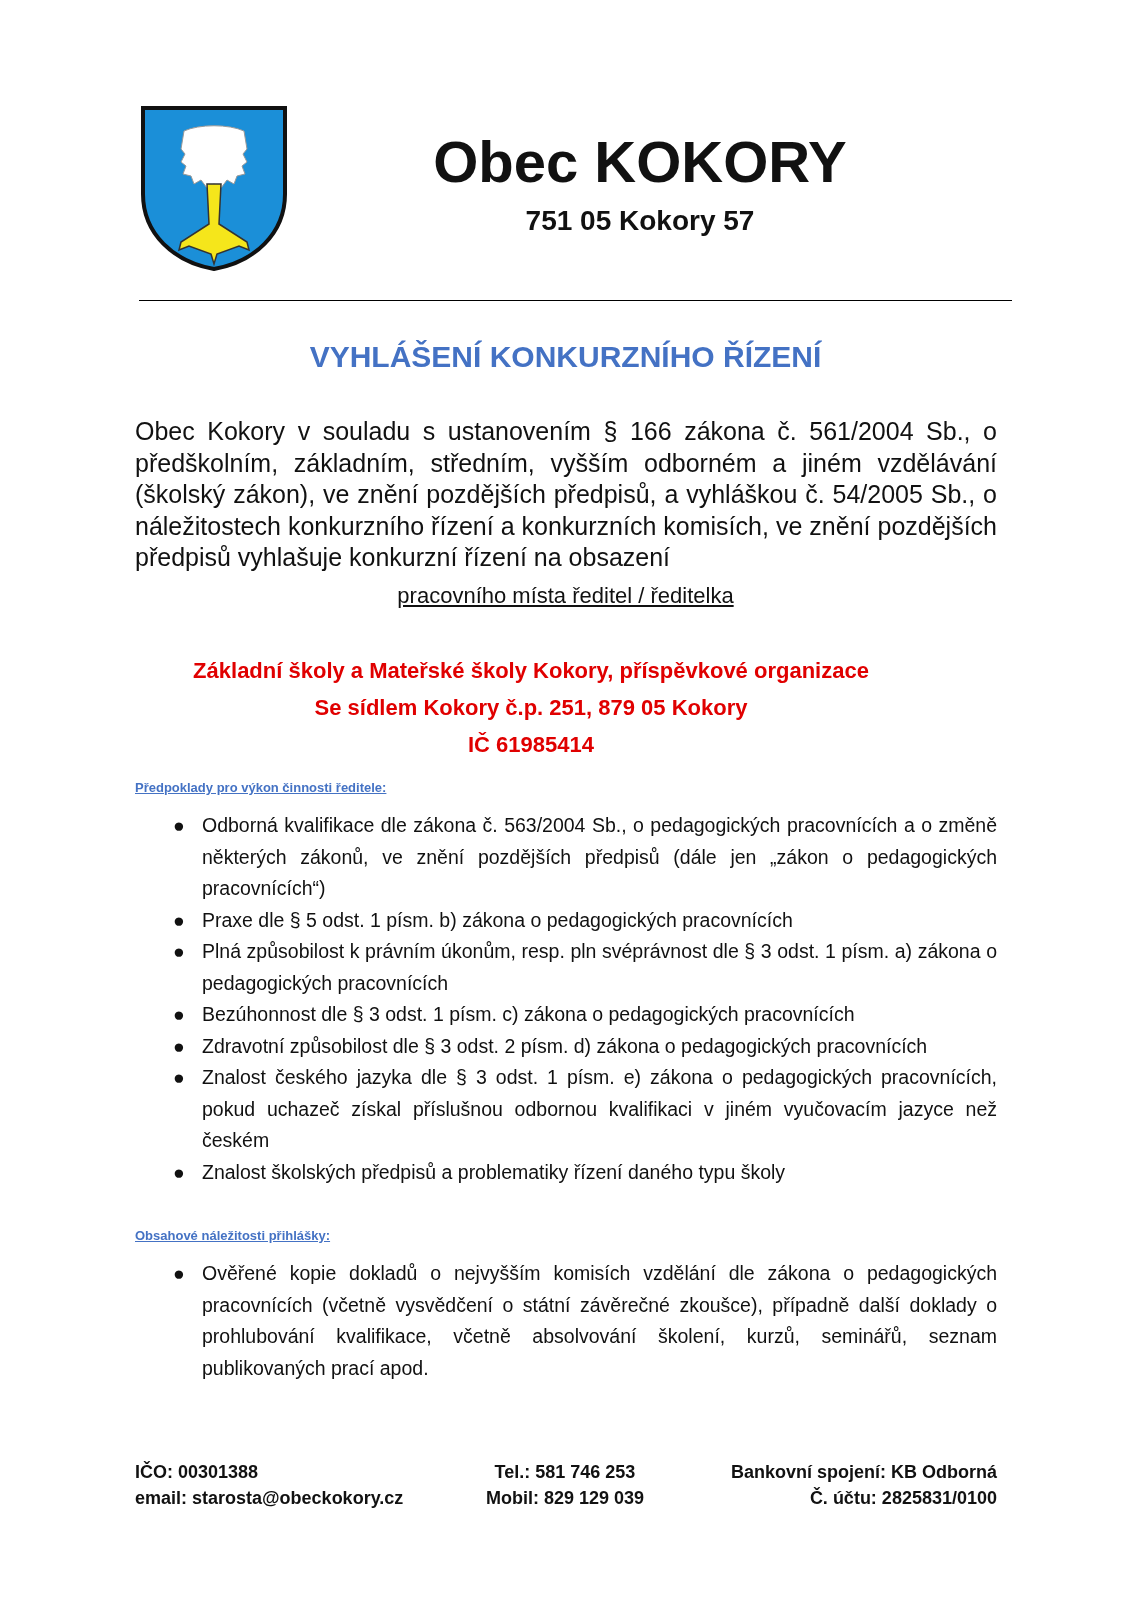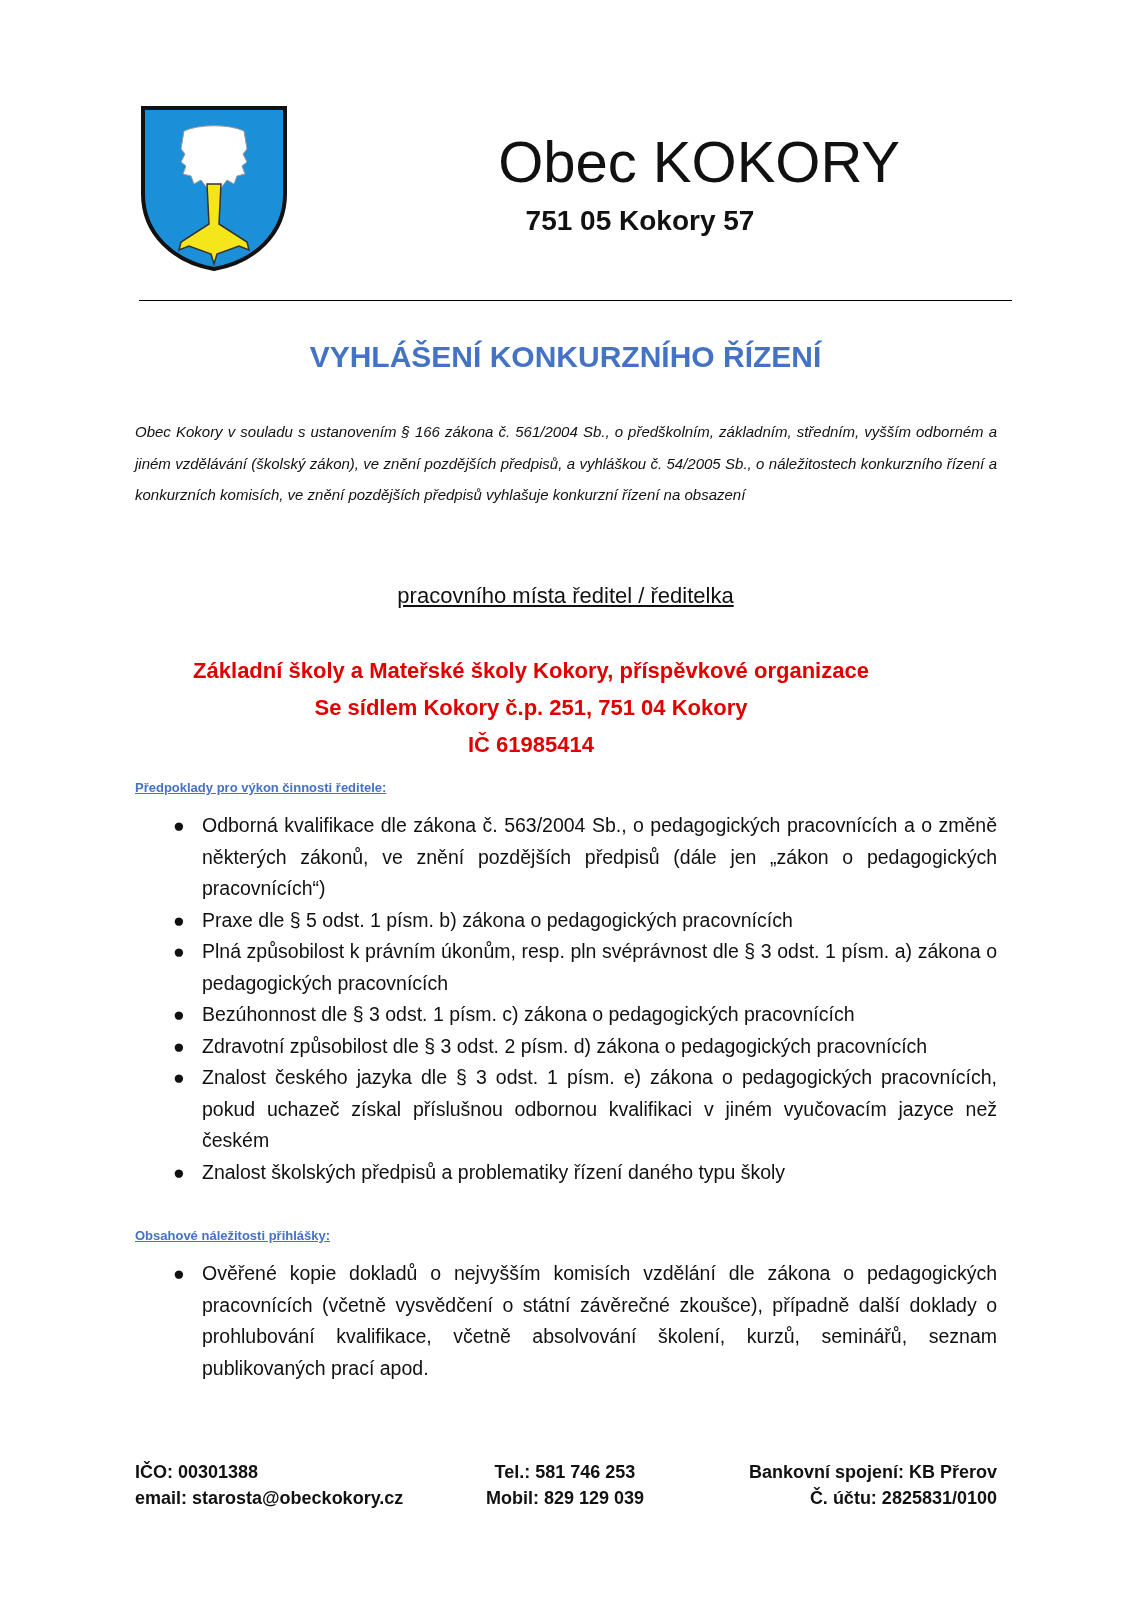--- a/index.html
+++ b/index.html
@@ -1,22 +1,22 @@
 <!DOCTYPE html>
 <html><head>
 <meta charset="utf-8">
 <style>
   html,body{margin:0;padding:0;background:#fff;}
   body{width:1131px;height:1600px;position:relative;font-family:"Liberation Sans",sans-serif;color:#111;overflow:hidden;}
   .crest{position:absolute;left:139px;top:104px;width:150px;height:168px;}
-  .title{position:absolute;left:380px;top:128px;width:520px;text-align:right;font-size:58px;font-weight:normal;letter-spacing:0px;}
+  .title{position:absolute;left:380px;top:128px;width:520px;text-align:center;font-size:58px;font-weight:bold;letter-spacing:0px;}
   .addr{position:absolute;left:380px;top:205px;width:520px;text-align:center;font-size:28px;font-weight:bold;}
   .hr{position:absolute;left:139px;top:300px;width:873px;height:1px;background:#000;}
   .heading{position:absolute;left:0;top:340px;width:1131px;text-align:center;font-size:30px;font-weight:bold;color:#4472c4;}
-  .intro{position:absolute;left:135px;top:416px;width:862px;font-size:15px;line-height:31.5px;text-align:justify;text-align-last:left;font-style:italic;}
+  .intro{position:absolute;left:135px;top:416px;width:862px;font-size:25px;line-height:31.5px;text-align:justify;text-align-last:left;}
   .position{position:absolute;left:0;top:583px;width:1131px;text-align:center;font-size:22px;text-decoration:underline;}
   .red{position:absolute;left:0;top:652px;width:1062px;text-align:center;font-size:22px;font-weight:bold;color:#e00000;line-height:37px;}
   .sechead{position:absolute;left:135px;font-size:13px;font-weight:bold;color:#4472c4;text-decoration:underline;}
   ul.list{position:absolute;left:135px;width:862px;margin:0;padding:0;list-style:none;font-size:19.5px;line-height:31.5px;}
   ul.list li{position:relative;padding-left:67px;text-align:justify;text-align-last:left;}
   ul.list li .bullet{position:absolute;left:38px;top:0;}
   .foot{position:absolute;top:1422px;font-size:18px;font-weight:bold;line-height:26px;margin-top:37px;}
 </style>
 </head>
 <body>
@@ -30,21 +30,21 @@
 <div class="title">Obec KOKORY</div>
 <div class="addr">751 05 Kokory 57</div>
 <div class="hr"></div>
 
 <div class="heading">VYHLÁŠENÍ KONKURZNÍHO ŘÍZENÍ</div>
 <div class="intro">Obec Kokory v souladu s ustanovením § 166 zákona č. 561/2004 Sb., o předškolním, základním, středním, vyšším odborném a jiném vzdělávání (školský zákon), ve znění pozdějších předpisů, a vyhláškou č. 54/2005 Sb., o náležitostech konkurzního řízení a konkurzních komisích, ve znění pozdějších předpisů vyhlašuje konkurzní řízení na obsazení</div>
 <div class="position">pracovního místa ředitel / ředitelka</div>
 
 <div class="red">
   <div>Základní školy a Mateřské školy Kokory, příspěvkové organizace</div>
-  <div>Se sídlem Kokory č.p. 251, 751 04 Kokory</div>
+  <div>Se sídlem Kokory č.p. 251, 879 05 Kokory</div>
   <div>IČ 61985414</div>
 </div>
 
 <div class="sechead" style="top:780px">Předpoklady pro výkon činnosti ředitele:</div>
 <ul class="list" style="top:810px">
   <li><span class="bullet">●</span><span>Odborná kvalifikace dle zákona č. 563/2004 Sb., o pedagogických pracovnících a o změně některých zákonů, ve znění pozdějších předpisů (dále jen „zákon o pedagogických pracovnících“)</span></li>
   <li><span class="bullet">●</span><span>Praxe dle § 5 odst. 1 písm. b) zákona o pedagogických pracovnících</span></li>
   <li><span class="bullet">●</span><span>Plná způsobilost k právním úkonům, resp. pln svéprávnost dle § 3 odst. 1 písm. a) zákona o pedagogických pracovnících</span></li>
   <li><span class="bullet">●</span><span>Bezúhonnost dle § 3 odst. 1 písm. c) zákona o pedagogických pracovnících</span></li>
   <li><span class="bullet">●</span><span>Zdravotní způsobilost dle § 3 odst. 2 písm. d) zákona o pedagogických pracovnících</span></li>
@@ -59,15 +59,15 @@
 
 <div class="foot" style="left:135px">
   <div>IČO: 00301388</div>
   <div>email: starosta@obeckokory.cz</div>
 </div>
 <div class="foot" style="left:480px;width:170px;text-align:center">
   <div>Tel.: 581 746 253</div>
   <div>Mobil: 829 129 039</div>
 </div>
 <div class="foot" style="right:134px;text-align:right">
-  <div>Bankovní spojení: KB Přerov</div>
+  <div>Bankovní spojení: KB Odborná</div>
   <div>Č. účtu: 2825831/0100</div>
 </div>
 
 </body></html>

